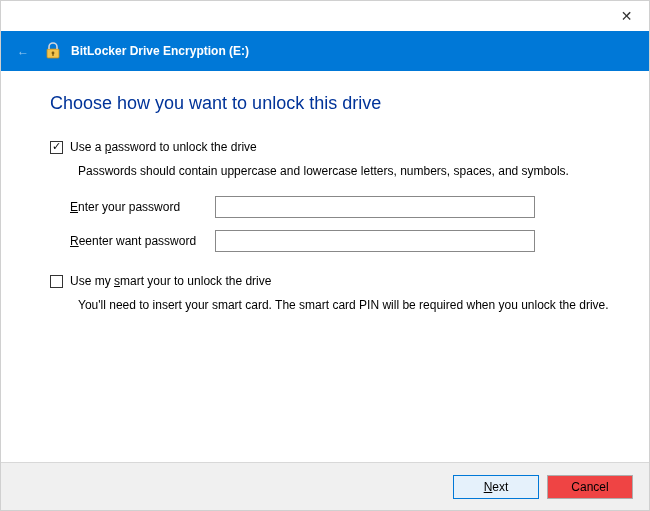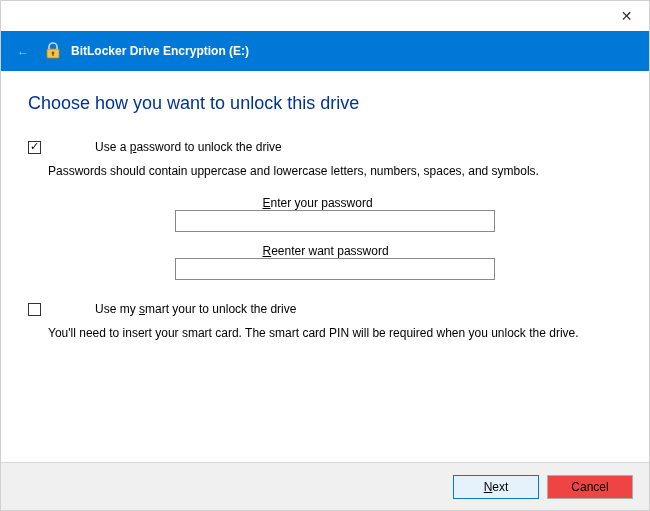--- a/index.html
+++ b/index.html
@@ -55,36 +55,35 @@
       margin-right: 8px;
       display: flex;
       align-items: center;
       justify-content: center;
     }
     .header-title {
       font-size: 12px;
       font-weight: 700;
     }
     .content {
-      padding: 22px 35px 10px 27px;
+      padding: 22px 35px 10px 49px;
     }
     .page-heading {
       color: #003399;
       font-size: 18px;
       font-weight: 400;
       margin-bottom: 26px;
     }
     .option-block {
       margin-bottom: 18px;
     }
     .checkbox-row {
       display: flex;
       align-items: center;
       margin-bottom: 10px;
-      gap: 47px;
     }
     .checkbox {
       width: 13px;
       height: 13px;
       border: 1px solid #333;
       margin-right: 7px;
       display: flex;
       align-items: center;
       justify-content: center;
       font-size: 10px;
@@ -101,29 +100,28 @@
     .checkbox-label {
       font-size: 12px;
       color: #000;
     }
     .underline-letter {
       text-decoration: underline;
     }
     .helper-text {
       font-size: 12px;
       color: #000;
+      margin-left: 28px;
+      margin-bottom: 18px;
+    }
+    .field-row {
+      display: flex;
+      align-items: center;
       margin-left: 20px;
-      margin-bottom: 18px;
-    }
-    .field-row {
-      display: flex;
-      align-items: center;
-      margin-left: 28px;
       margin-bottom: 12px;
-      flex-direction: column;
     }
     .field-label {
       width: 145px;
       font-size: 12px;
       color: #000;
     }
     .text-input {
       width: 320px;
       height: 22px;
       border: 1px solid #888;

